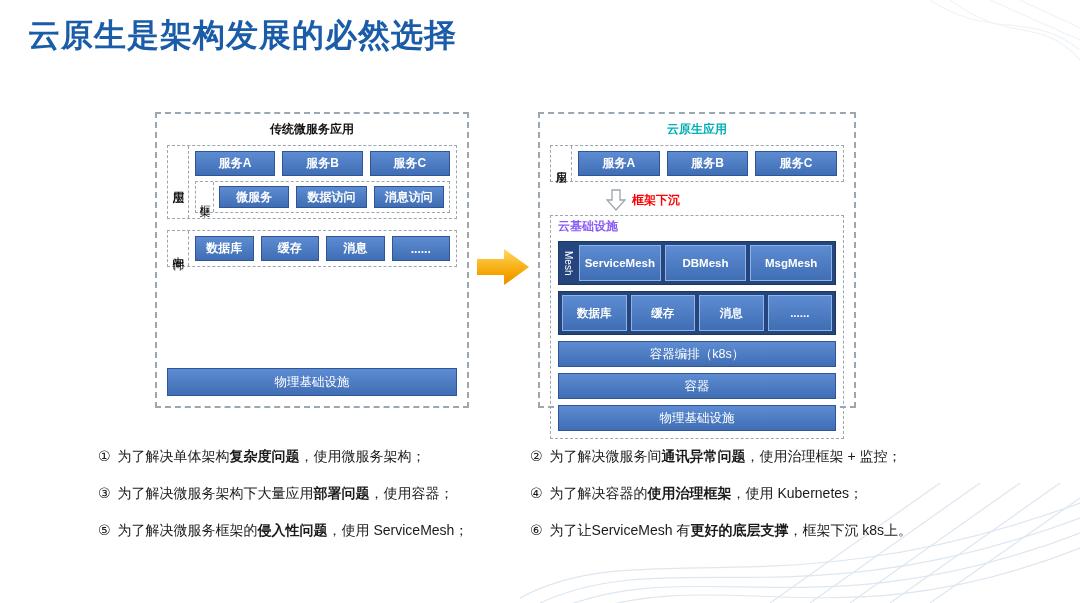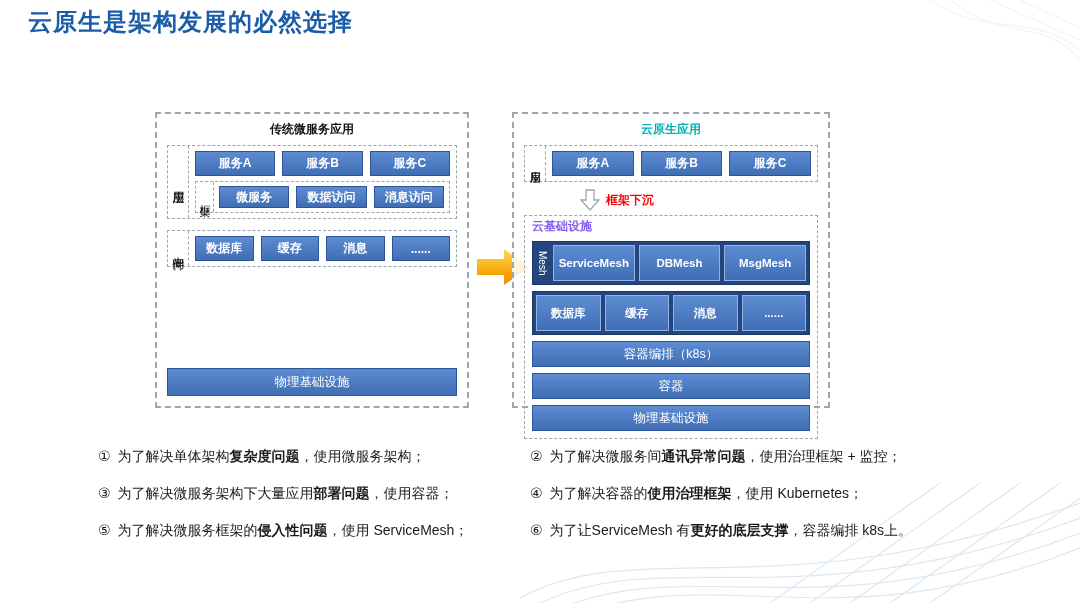--- a/index.html
+++ b/index.html
@@ -3,31 +3,31 @@
 <meta charset="utf-8">
 <style>
   html,body{margin:0;padding:0;}
   body{
     width:1080px;height:603px;position:relative;overflow:hidden;
     background:#ffffff;
     font-family:"Liberation Sans","DejaVu Sans",sans-serif;
     color:#1a1a1a;
   }
   .page-title{
-    position:absolute;left:28px;top:6px;
-    font-size:24px;font-weight:bold;color:#1A5CA8;letter-spacing:1px;font-family:Liberation Serif, serif;
+    position:absolute;left:28px;top:14px;
+    font-size:32px;font-weight:bold;color:#1A5CA8;letter-spacing:1px;font-family:Liberation Serif, serif;
   }
   
   .diagram{
     position:absolute;top:112px;height:296px;box-sizing:border-box;
     border:2px dashed #9aa6b0;padding:6px 10px 10px;
     display:flex;flex-direction:column;background:rgba(255,255,255,.85);
   }
   .diagram.left{left:155px;width:314px;}
-  .diagram.right{left:512px;width:318px;}
+  .diagram.right{left:538px;width:318px;}
   .diagram-title{
     text-align:center;font-size:12px;font-weight:bold;color:#111;
     margin:1px 0 7px;flex:none;
   }
   .diagram.right .diagram-title{color:#00AFB5;}
   .section{
     border:1.5px dashed #9aa6b0;display:flex;margin-bottom:11px;flex:none;
     box-sizing:border-box;
   }
   .vlabel{
@@ -210,15 +210,15 @@
   <div class="note">
     <span class="num">③</span><span>为了解决微服务架构下大量应用</span><b>部署问题</b><span>，使用容器；</span>
   </div>
   <div class="note">
     <span class="num">④</span><span>为了解决容器的</span><b>使用治理框架</b><span>，使用 Kubernetes；</span>
   </div>
   <div class="note">
     <span class="num">⑤</span><span>为了解决微服务框架的</span><b>侵入性问题</b><span>，使用 ServiceMesh；</span>
   </div>
   <div class="note">
-    <span class="num">⑥</span><span>为了让ServiceMesh 有</span><b>更好的底层支撑</b><span>，容器编排 k8s上。</span>
+    <span class="num">⑥</span><span>为了让ServiceMesh 有</span><b>更好的底层支撑</b><span>，框架下沉 k8s上。</span>
   </div>
 </div>
 
 </body></html>

